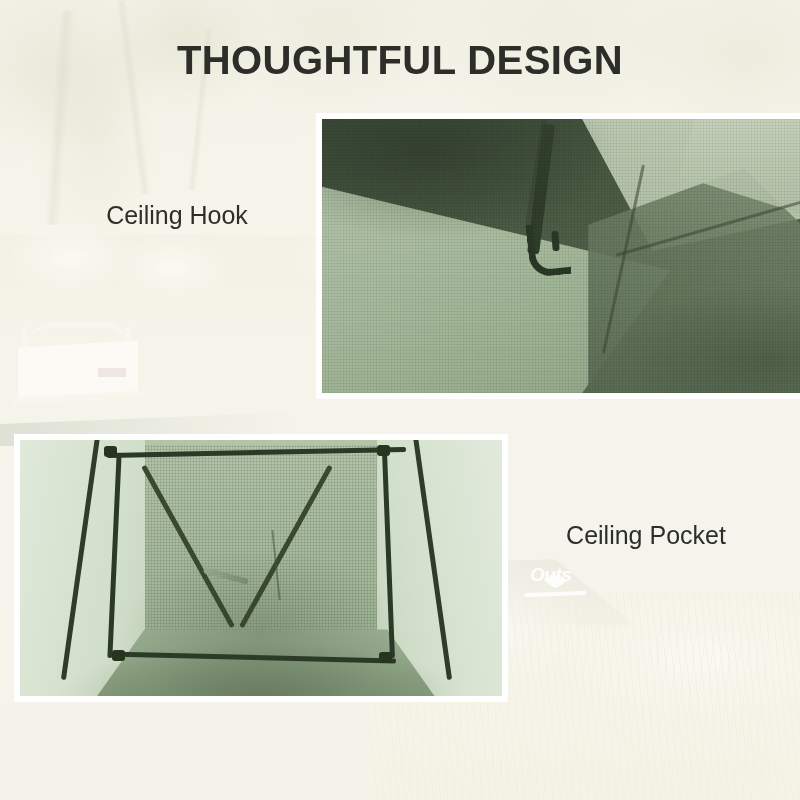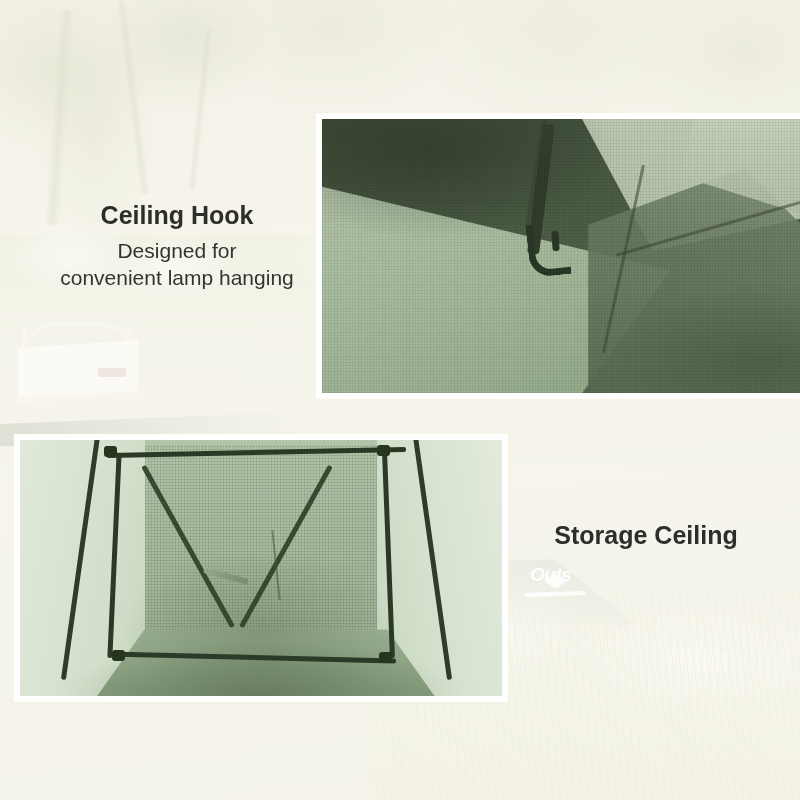--- a/index.html
+++ b/index.html
@@ -339,21 +339,21 @@
       radial-gradient(ellipse 60% 30% at 50% 100%, rgba(45,60,40,0.3) 0%, rgba(45,60,40,0) 70%);
   }
 
   
   .feature {
     position: absolute;
     text-align: center;
   }
   .feature-title {
     font-size: 25px;
-    font-weight: bold;
+    font-weight: normal;
     color: #2d2d2a;
     line-height: 1.25;
     white-space: nowrap;
   }
   .feature-desc {
     margin-top: 7px;
     font-size: 21px;
     font-weight: normal;
     color: #35352f;
     line-height: 1.28;
@@ -424,20 +424,21 @@
     <div class="bench-seat"></div>
   </div>
 
   <div class="bg-darksliver"></div>
   <div class="bg-tentghost"></div>
   <div class="bg-grass"></div>
   <div class="bg-grass-blades"></div>
   <div class="bg-grass-blades2"></div>
   <div class="bg-wash"></div>
 
+  <div class="title">THOUGHTFUL DESIGN</div>
 
   <div class="photo" id="photo-hook">
     <div class="photo-inner">
       <div class="hook-scene">
         <div class="hook-darkroof"></div>
         <div class="hook-lightpanel"></div>
         <div class="hook-lightpanel2"></div>
         <div class="hook-meshA"></div>
         <div class="hook-meshB"></div>
         <div class="hook-seam s1"></div>
@@ -486,23 +487,19 @@
     <div class="wm-ray" style="transform:rotate(0deg);"></div>
     <div class="wm-ray" style="transform:rotate(20deg);"></div>
     <div class="wm-ray" style="transform:rotate(38deg);"></div>
     <div class="wm-ray" style="transform:rotate(55deg);"></div>
     <div class="wm-text">Outs</div>
     <div class="wm-underline"></div>
   </div>
 
   <div class="feature" id="feature-ceiling-hook">
     <div class="feature-title">Ceiling Hook</div>
-    <div class="feature-desc">
-      <div>Designed for</div>
-      <div>convenient lamp hanging</div>
-    </div>
   </div>
 
   <div class="feature" id="feature-storage-pocket">
-    <div class="feature-title">Storage Ceiling</div>
+    <div class="feature-title">Ceiling Pocket</div>
   </div>
 
 </div>
 
 </body></html>

